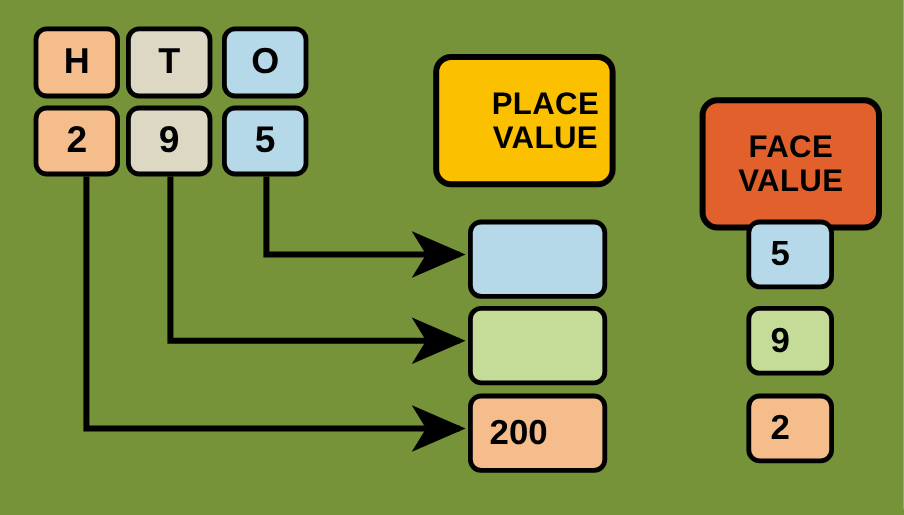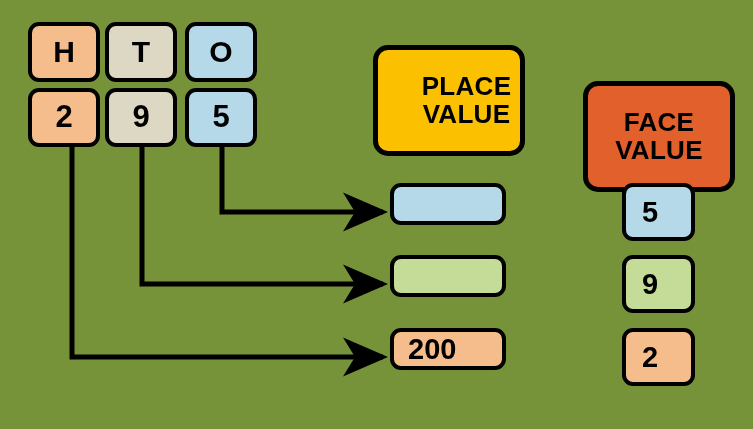--- a/index.html
+++ b/index.html
@@ -67,28 +67,28 @@
     top: 45px;
     width: 152px;
     height: 111px;
     font-size: 26px;
     border-radius: 15px;
     border-width: 5px;
     flex-direction: column;
     letter-spacing: 0.3px;
   }
   .section-head span { display: block; }
-  .head-place { left: 373px; padding-left: 35px; }
+  .head-place { left: 361px; padding-left: 35px; }
   .head-face  { left: 583px; }
 
   
   .pv-box {
     left: 390px;
     width: 116px;
-    height: 42px;
+    height: 66px;
     font-size: 29px;
     border-radius: 11px;
     justify-content: flex-start;
     padding-left: 14px;
   }
   
   .fv-box {
     left: 622px;
     width: 73px;
     height: 58px;

